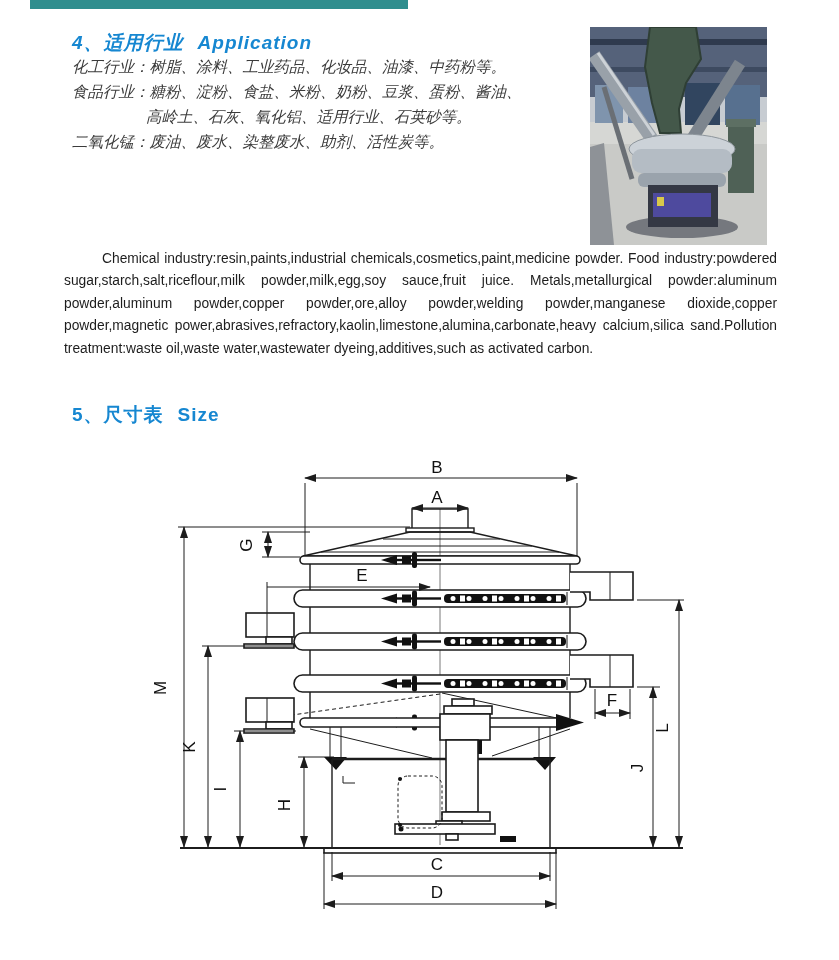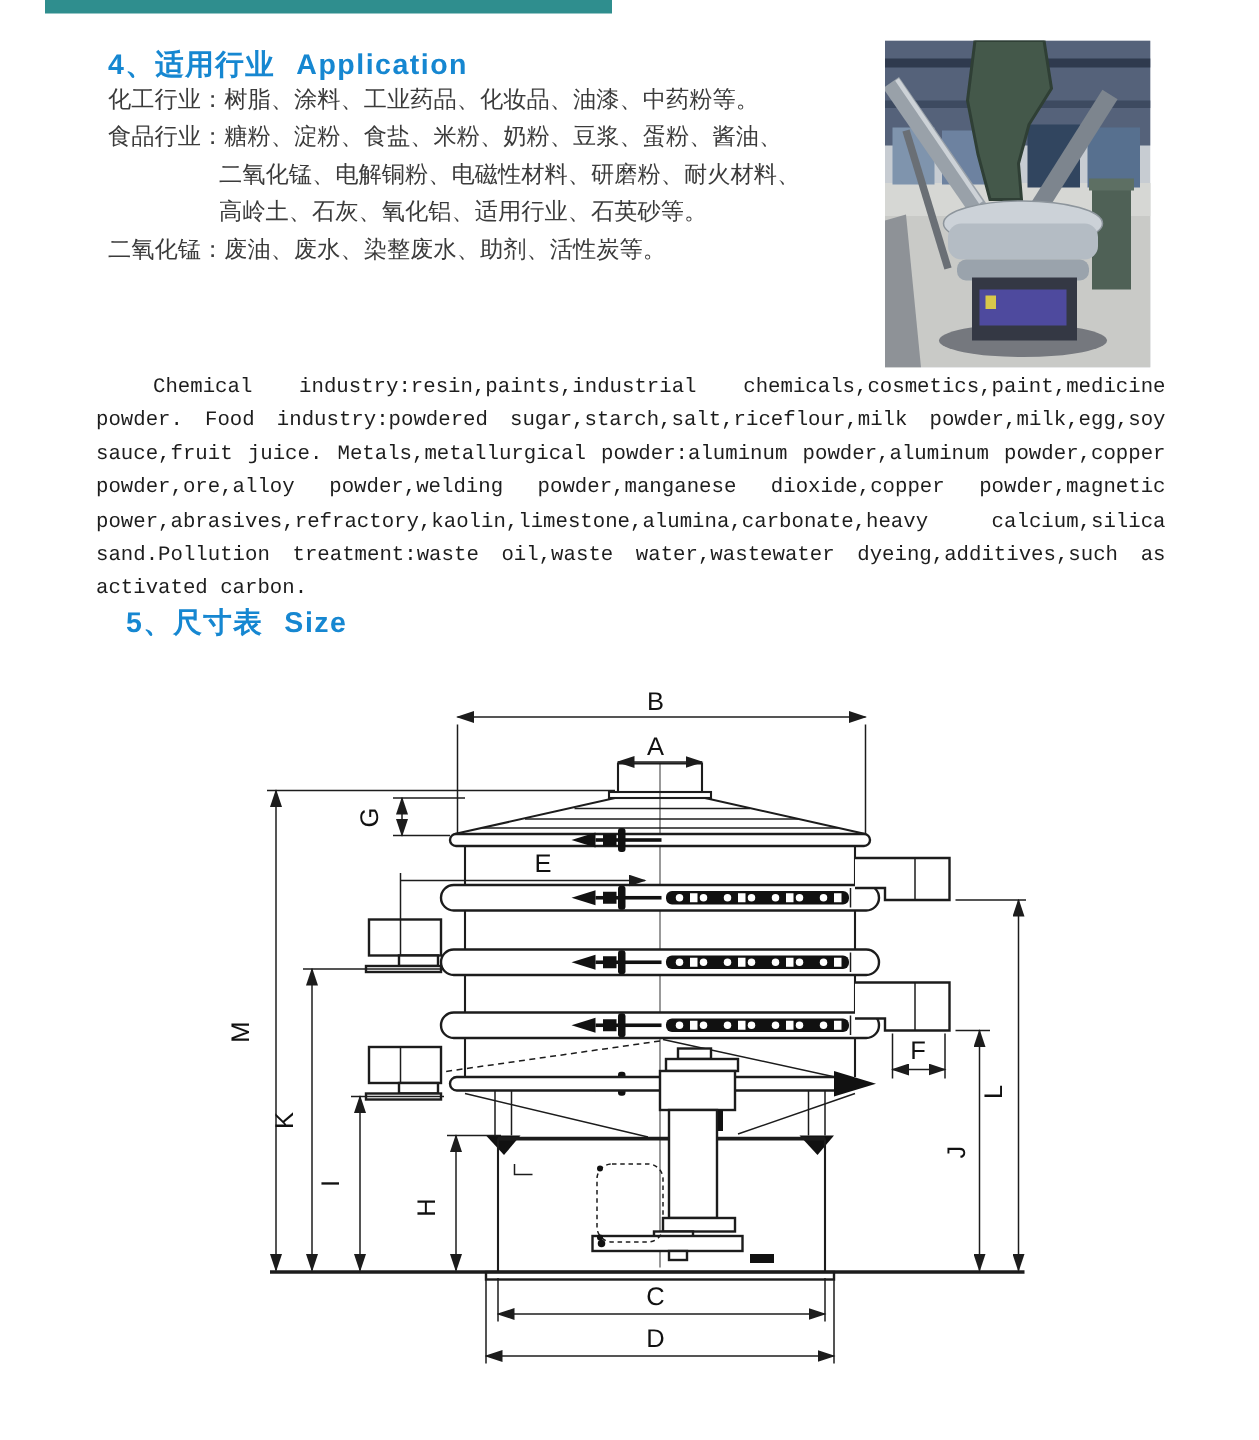--- a/index.html
+++ b/index.html
@@ -1,28 +1,28 @@
 <!DOCTYPE html>
 <html><head>
 <meta charset="utf-8">
 <style>
   html,body{margin:0;padding:0;background:#ffffff;}
   .page{position:relative;width:839px;height:960px;background:#ffffff;overflow:hidden;
         font-family:"Liberation Sans","DejaVu Sans",sans-serif;}
   .top-bar{position:absolute;left:30px;top:0;width:378px;height:9px;background:#2f8e8e;}
   .sec{position:absolute;margin:0;color:#1687d1;font-size:19px;font-weight:700;letter-spacing:1px;}
   .sec .en{margin-left:14px;font-weight:700;}
-  .sec4{left:72px;top:30px;}
-  .sec5{left:84px;top:402px;}
+  .sec4{left:72px;top:30px;font-style:italic;}
+  .sec5{left:72px;top:402px;}
   .zh-block{position:absolute;left:72px;top:54px;width:515px;color:#3b3b3b;
             font-size:15.5px;line-height:25px;}
-  .zh-line{white-space:nowrap;}
+  .zh-line{white-space:nowrap;font-style:italic;}
   .zh-line.indent{padding-left:74px;}
   .en-para{position:absolute;left:64px;top:248px;width:713px;margin:0;
-           font-family:Liberation Mono, monospace;font-size:13.8px;
+           font-family:Liberation Sans, sans-serif;font-size:13.8px;
            line-height:22.4px;color:#1d1d1d;text-align:justify;text-indent:38px;}
   .photo{position:absolute;left:590px;top:27px;width:177px;height:218px;}
   .diagram{position:absolute;left:105px;top:450px;width:600px;height:470px;}
   .diagram text{font-family:"Liberation Sans","DejaVu Sans",sans-serif;font-size:17px;fill:#111;}
   .outline{fill:none;stroke:#1c1c1c;stroke-width:1.4;}
   .outline-w{fill:#fff;stroke:#1c1c1c;stroke-width:1.6;}
   .thin{fill:none;stroke:#1c1c1c;stroke-width:1;}
   .dim{stroke:#1c1c1c;stroke-width:1;fill:none;}
   .blk{fill:#111;stroke:none;}
 </style>
@@ -31,21 +31,20 @@
 
 <div class="page">
 
   <div class="top-bar"></div>
 
   <h2 class="sec sec4"><span>4、适用行业</span><span class="en">Application</span></h2>
 
   <div class="zh-block">
     <div class="zh-line">化工行业：树脂、涂料、工业药品、化妆品、油漆、中药粉等。</div>
     <div class="zh-line">食品行业：糖粉、淀粉、食盐、米粉、奶粉、豆浆、蛋粉、酱油、</div>
-    <div class="zh-line indent">二氧化锰、电解铜粉、电磁性材料、研磨粉、耐火材料、</div>
     <div class="zh-line indent">高岭土、石灰、氧化铝、适用行业、石英砂等。</div>
     <div class="zh-line">二氧化锰：废油、废水、染整废水、助剂、活性炭等。</div>
   </div>
 
   <svg class="photo" viewBox="0 0 177 218">
     <rect x="0" y="0" width="177" height="218" fill="#c7ccd2"></rect>
     <rect x="0" y="0" width="177" height="70" fill="#55627a"></rect>
     <rect x="0" y="12" width="177" height="6" fill="#2f3a4e"></rect>
     <rect x="0" y="40" width="177" height="5" fill="#3d4a60"></rect>
     <rect x="0" y="95" width="177" height="123" fill="#c9cac7"></rect>

